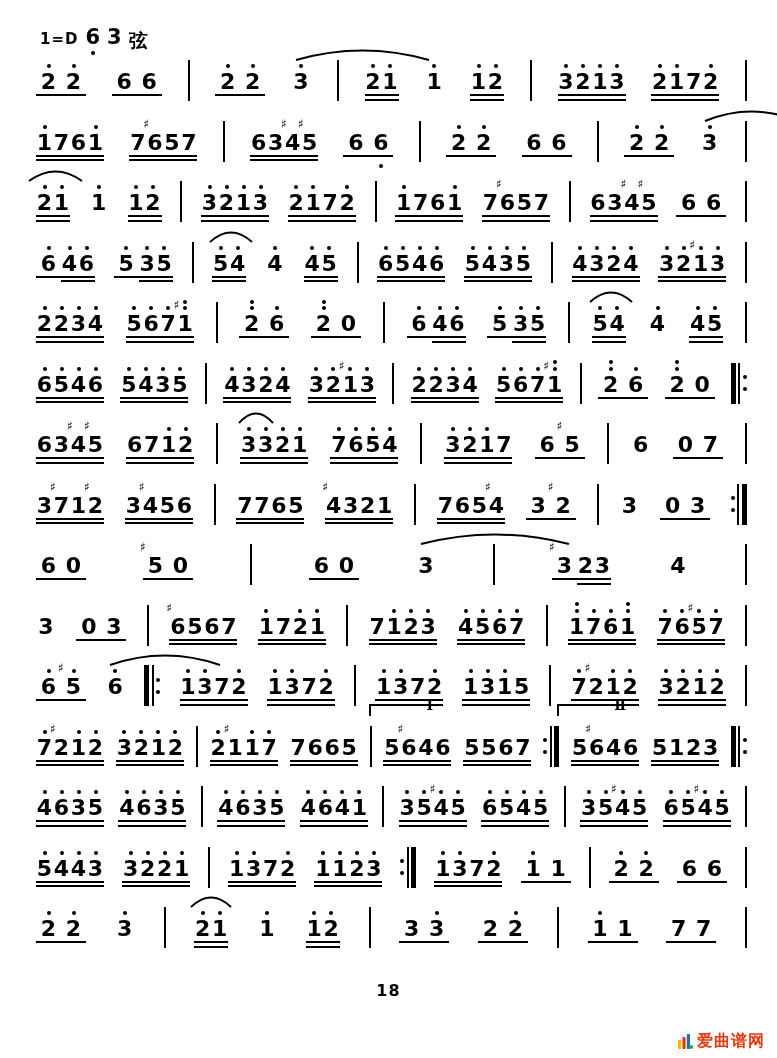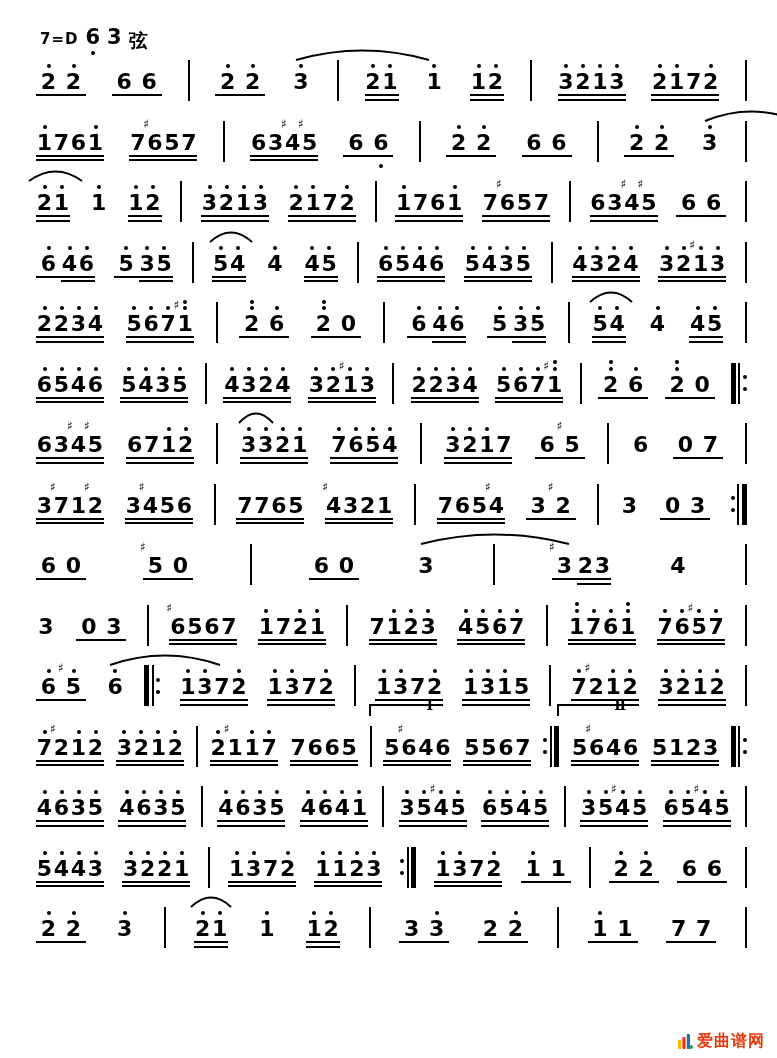--- a/index.html
+++ b/index.html
@@ -37,21 +37,21 @@
   .pageno{position:absolute;top:981px;left:0;right:0;text-align:center;font-size:16px;font-weight:bold;letter-spacing:1px}
   .wm{position:absolute;right:12px;bottom:6px;display:flex;align-items:center;gap:4px}
   .wm .txt{font-size:16px;font-weight:bold;letter-spacing:1px}
 </style>
 </head>
 <body>
 
 <div class="page">
 
   <div class="header">
-    <span class="hdr-key">7=D</span>
+    <span class="hdr-key">1=D</span>
     <span class="hdr-note"><span>6</span><i class="ud"></i></span>
     <span class="hdr-note">3</span>
     <span class="hdr-xian">弦</span>
   </div>
 
   <div id="score">
       <div class="row">
         <div class="grp">
           <span class="note" style="width: 25px;">
             <span class="dots">
@@ -3810,20 +3810,21 @@
             <span class="digit">7</span>
             <span class="beams">
               <i style="top: 0px;"></i>
             </span>
           </span>
         </div>
         <div class="bar"></div>
       </div>
     </div>
 
+  <div class="pageno">18</div>
 
   <div class="wm">
     <svg class="wm-icon" width="16" height="16" viewBox="0 0 16 16">
       <rect class="wm-c0" x="1" y="6" width="3.2" height="9" rx="1" fill="#f7b500"></rect>
       <rect class="wm-c1" x="5.4" y="3" width="3.2" height="12" rx="1" fill="#e8380d"></rect>
       <rect class="wm-c2" x="9.8" y="0" width="3.2" height="15" rx="1" fill="#1f6fb5"></rect>
       <circle class="wm-c3" cx="14" cy="13" r="2" fill="#2e9e4f"></circle>
     </svg>
     <span class="txt" style="color: rgb(232, 56, 13);">爱曲谱网</span>
   </div>

